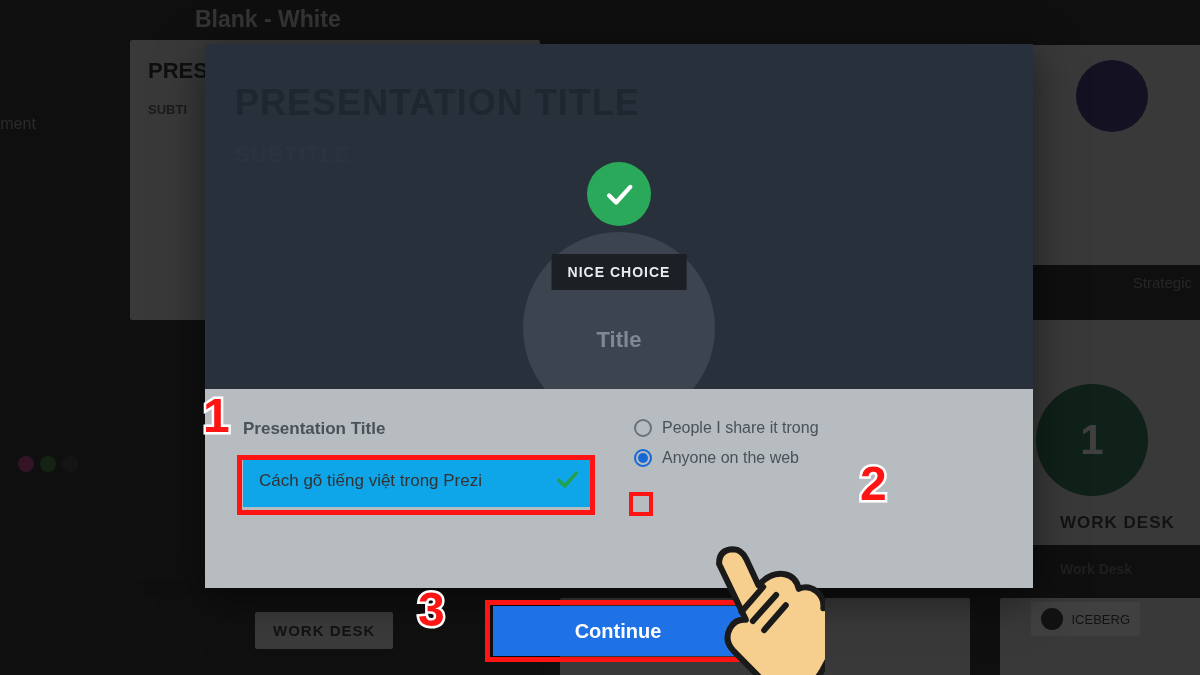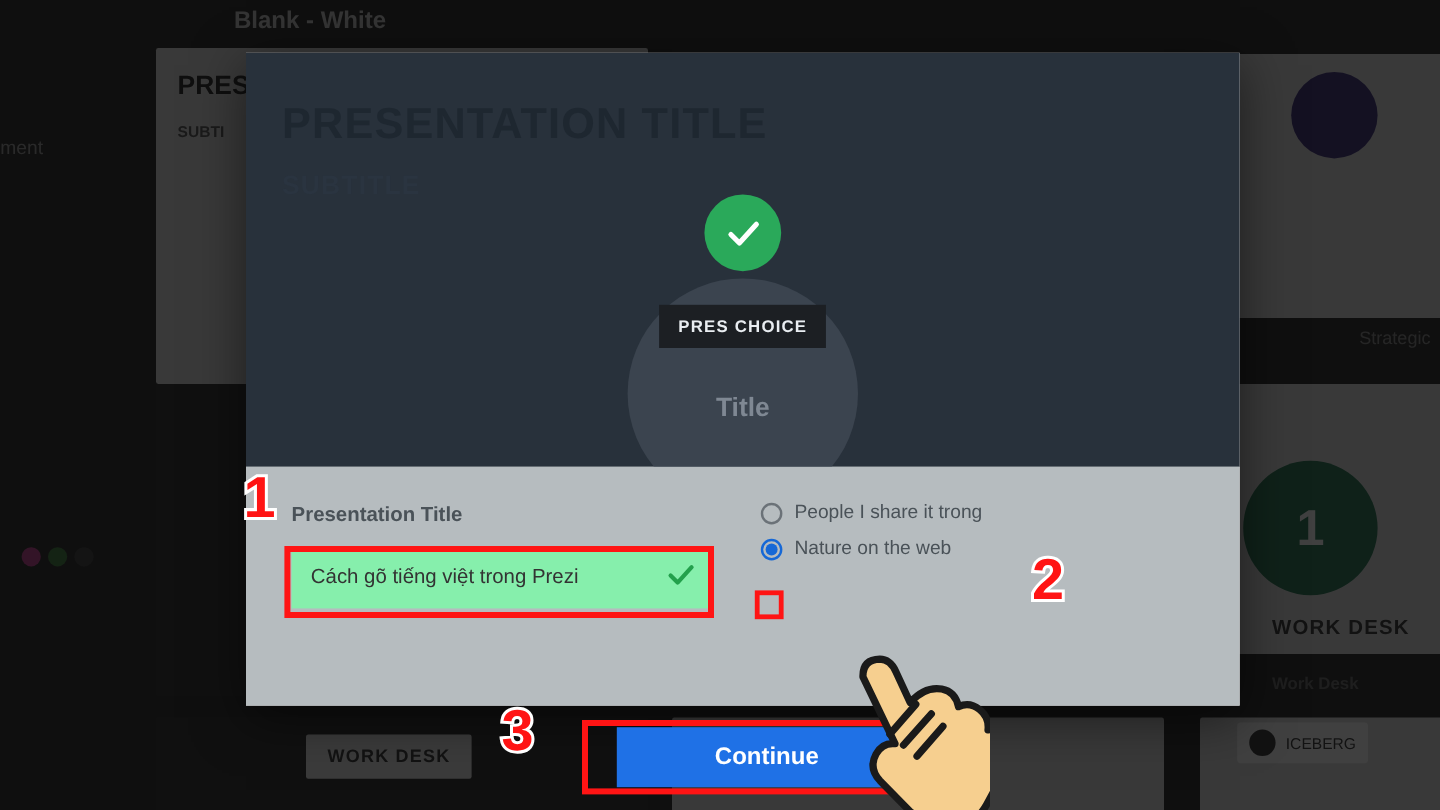--- a/index.html
+++ b/index.html
@@ -3,21 +3,21 @@
 <meta charset="utf-8">
 <style>
   * { margin:0; padding:0; box-sizing:border-box; font-family: Arial, Helvetica, sans-serif; }
   body { width:1200px; height:675px; overflow:hidden; background:#1b1b1b; position:relative; }
 
   
   .bg { position:absolute; inset:0; filter:brightness(0.43) contrast(0.9); }
   .bg .tile { position:absolute; background:#e0e0e0; border-radius:2px; }
   .bg .tile.dark { background:#2a2a2a; }
 
-  .bg .header-label { position:absolute; top:6px; left:195px; color:#c8c8c8; font-size:20px; font-weight:600; }
+  .bg .header-label { position:absolute; top:6px; left:195px; color:#c8c8c8; font-size:23px; font-weight:600; }
   .bg .side-label { position:absolute; left:-30px; color:#9a9a9a; font-size:16px; }
 
   
   .tile-top-left   { top:40px;  left:130px;  width:410px; height:280px; background:#fff; }
   .tile-top-right  { top:40px;  left:560px;  width:410px; height:240px; background:#111; }
   .tile-right1     { top:45px;  left:1000px; width:300px; height:220px; }
   .tile-right2     { top:320px; left:1000px; width:300px; height:225px; background:#eeeae1; }
   .tile-mid-left   { top:320px; left:130px;  width:410px; height:260px; background:#2a2a2a; }
   .tile-bottom1    { top:598px; left:130px;  width:410px; height:80px;  background:#1f1f1f; }
   .tile-bottom2    { top:598px; left:560px;  width:410px; height:80px;  background:#e7e7e7; }
@@ -51,30 +51,30 @@
   .preview .pt-sub { margin-top:18px; font-size:22px; font-weight:700; color:#2a3440; letter-spacing:1px;}
   .center-circle { position:absolute; top:188px; left:50%; transform:translateX(-50%); width:192px; height:192px; border-radius:50%; background:#3b444f; display:flex; align-items:center; justify-content:center; }
   .center-circle span { color:#7f8893; font-size:22px; font-weight:600;margin-top:23px;}
   .nice-label { position:absolute; top:210px; left:50%; transform:translateX(-50%); background:#1c1f23; color:#e9edf1; font-size:14px; font-weight:700; padding:10px 16px; letter-spacing:1px; z-index:3;}
   .ok-circle { position:absolute; top:118px; left:50%; transform:translateX(-50%); width:64px; height:64px; border-radius:50%; background:#2aa95a; display:flex; align-items:center;justify-content:center; z-index:3;}
   .ok-circle svg { width:34px; height:34px; fill:none; stroke:#fff; stroke-width:6; stroke-linecap:round; stroke-linejoin:round;}
 
   .modal .form { height:199px; background:#b6bcbf; padding:30px 38px 0; display:flex; gap:30px; position:relative; }
   .form .col { flex:1; }
   .form .lbl { font-size:17px; font-weight:600; color:#4a5258; margin-bottom:16px; }
-  .title-input { width:350px; height:52px; background:#86efac; border:none; padding:0 48px 0 16px; font-size:17px; color:#333; }
+  .title-input { width:350px; height:52px; background:#0ea5e9; border:none; padding:0 48px 0 16px; font-size:17px; color:#333; }
   .title-wrap { position:relative; width:350px; }
   .title-wrap .chk { position:absolute; right:12px; top:50%; transform:translateY(-50%);}
   .title-wrap .chk svg{width:28px;height:28px;fill:none;stroke:#23a04c;stroke-width:6;stroke-linecap:round;stroke-linejoin:round;}
   .radioline { display:flex; align-items:center; gap:10px; margin-bottom:12px; font-size:16px; color:#4a5258; font-weight:500;}
   .radioline .r { width:18px; height:18px; border:2px solid #6b7278; border-radius:50%; display:inline-flex; align-items:center;justify-content:center;}
   .radioline .r.sel::after{content:"";width:10px;height:10px;border-radius:50%;background:#1668d6;}
   .radioline.sel .r{border-color:#1668d6;}
 
-  .continue-btn { position:absolute; top:606px; left:493px; width:250px; height:50px; background:#1f71e6; color:#fff; font-size:20px; font-weight:600; border:none; display:flex;align-items:center;justify-content:center;margin-left:21px; }
+  .continue-btn { position:absolute; top:606px; left:493px; width:250px; height:50px; background:#1f71e6; color:#fff; font-size:20px; font-weight:600; border:none; display:flex;align-items:center;justify-content:center; }
 
   
   .ann { position:absolute; z-index:20; }
   .ann-number { font-family: "Comic Sans MS", "Arial Rounded MT Bold", sans-serif; font-size:48px; font-weight:900; color:#ff1414; -webkit-text-stroke:5px #fff; paint-order:stroke fill;}
   .ann-box { border:5px solid #ff1414; }
   .n1 { top:388px; left:203px; }
   .n2 { top:456px; left:860px; }
   .n3 { top:582px; left:418px; }
   .box-title-input { top:455px; left:237px; width:358px; height:60px; }
   .box-radio { top:492px; left:629px; width:24px; height:24px; border-width:4px;}
@@ -132,21 +132,21 @@
 
     <div class="center-circle">
       <span>Title</span>
     </div>
 
     <div class="ok-circle">
       <svg viewBox="0 0 48 48">
           <polyline points="10,26 20,36 40,14"></polyline>
         </svg>
     </div>
-    <div class="nice-label">PRES CHOICE</div>
+    <div class="nice-label">NICE CHOICE</div>
   </div>
 
   <div class="form">
     <div class="col">
       <div class="lbl">Presentation Title</div>
       <div class="title-wrap">
         <input class="title-input" value="Cách gõ tiếng việt trong Prezi" style="">
         <span class="chk">
           <svg viewBox="0 0 48 48">
               <polyline points="10,26 20,36 40,14"></polyline>
@@ -154,21 +154,21 @@
         </span>
       </div>
     </div>
     <div class="col">
       <label class="radioline">
         <span class="r"></span>
         <span>People I share it trong</span>
       </label>
       <label class="radioline sel">
         <span class="r sel"></span>
-        <span>Nature on the web</span>
+        <span>Anyone on the web</span>
       </label>
     </div>
   </div>
 </div>
 
 <button class="continue-btn">Continue</button>
 
 <div class="ann ann-number n1">1</div>
 <div class="ann ann-number n2">2</div>
 <div class="ann ann-number n3">3</div>

